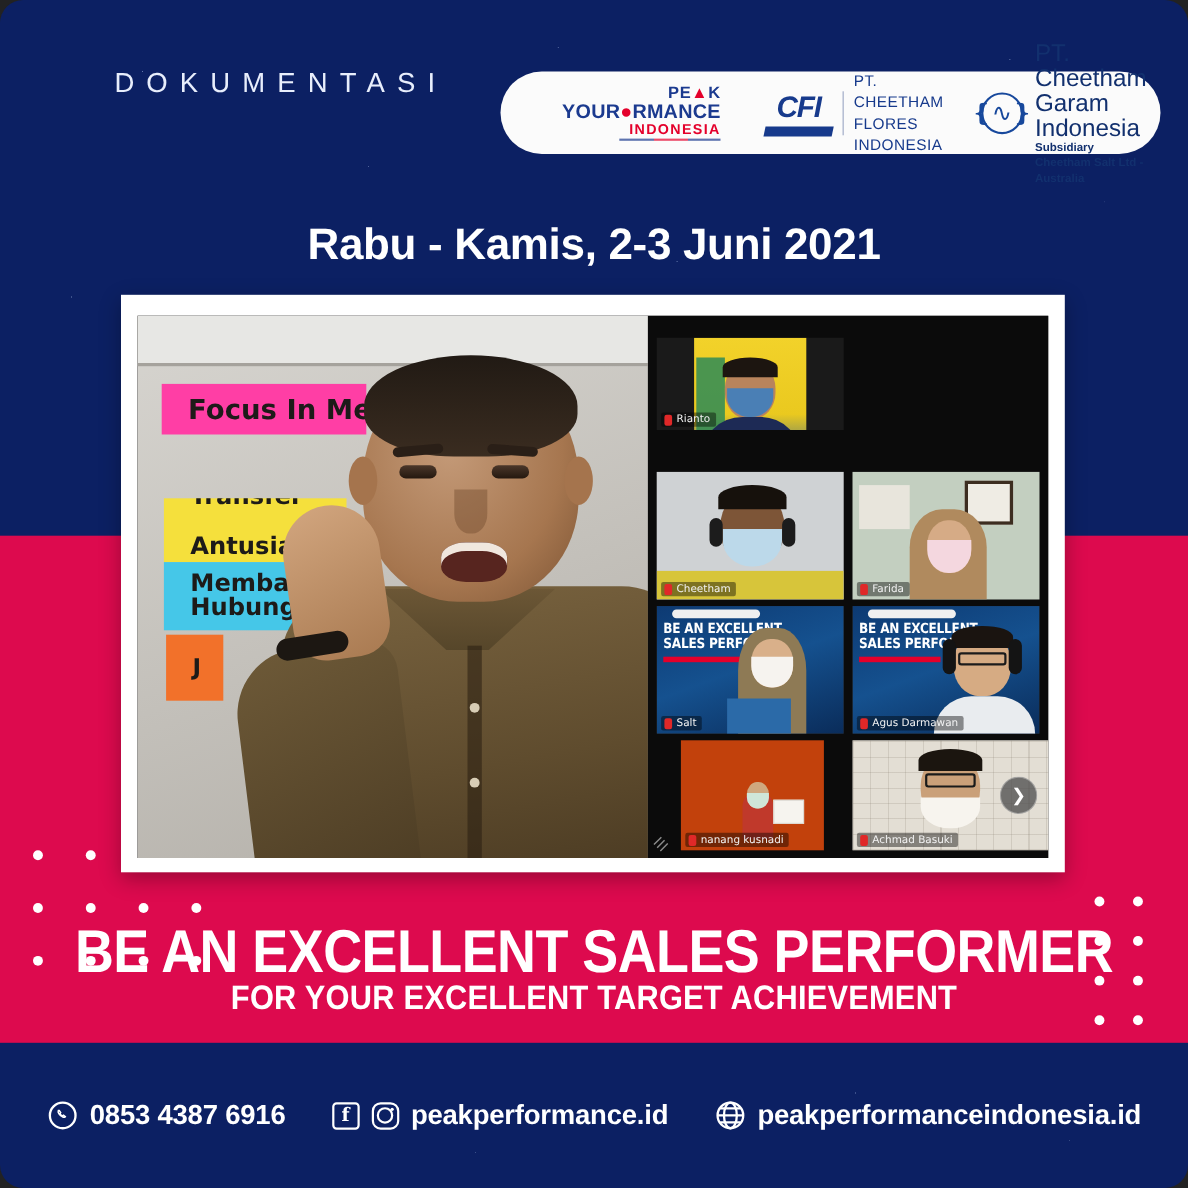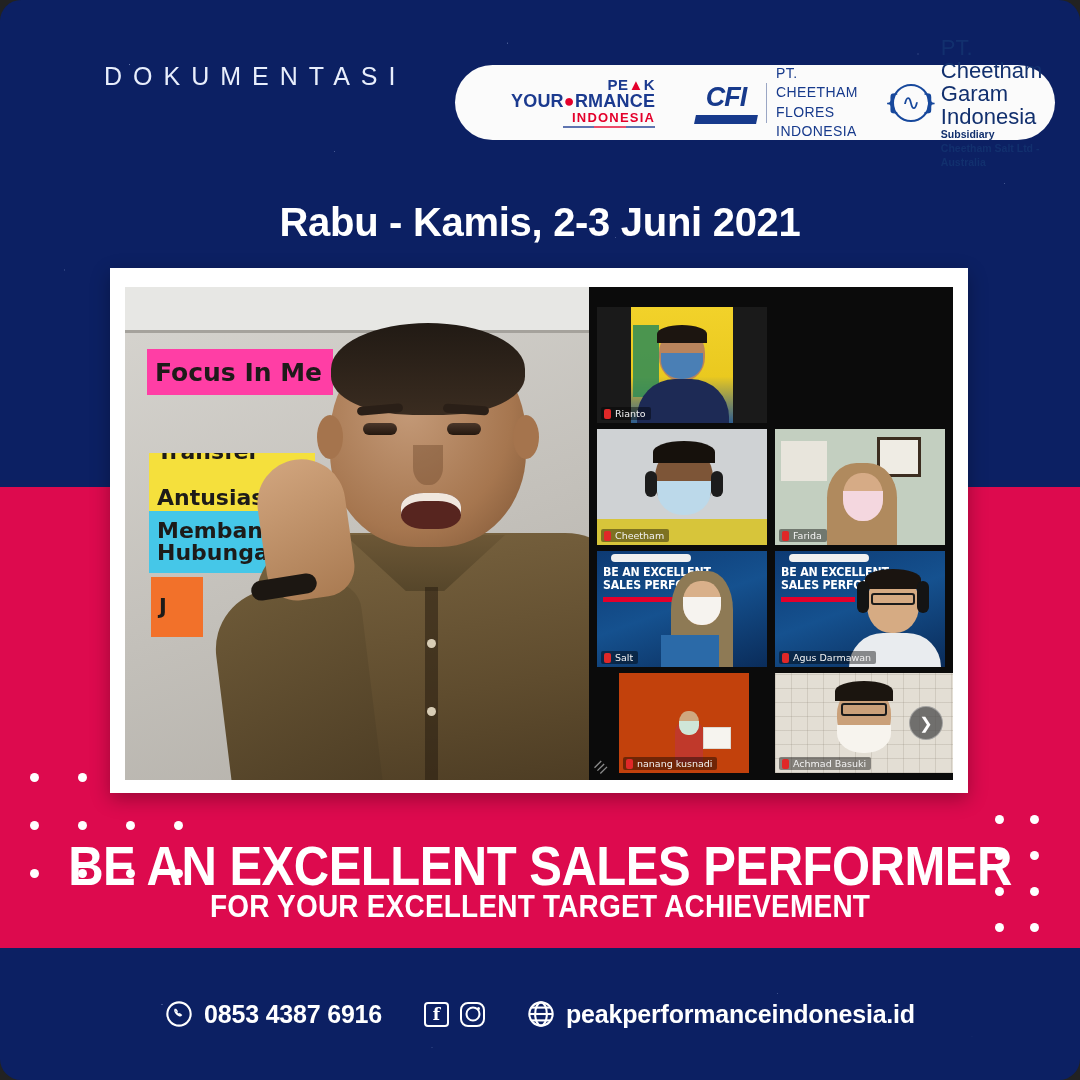--- a/index.html
+++ b/index.html
@@ -71,21 +71,21 @@
   
   .frame{position:absolute;left:110px;top:268px;width:858px;height:525px;background:#fff;
     box-shadow:0 6px 18px rgba(0,0,0,.30);}
   .photo{position:absolute;left:15px;top:19px;width:828px;height:493px;background:#111;overflow:hidden;display:flex;}
 
   
   .speaker{position:relative;width:464px;height:100%;background:#c9c6c0;overflow:hidden;}
   .sp-wall{position:absolute;inset:0;background:linear-gradient(160deg,#d7d5d0 0%,#c3c0ba 55%,#b2aea7 100%);}
   .sp-board{position:absolute;left:0;top:0;width:100%;height:46px;background:#e7e7e4;border-bottom:3px solid #a5a29c;}
   .note{position:absolute;font-family:"DejaVu Sans", sans-serif;font-weight:bold;color:#1d1b19;
-    display:flex;align-items:center;padding:2px 8px;overflow:hidden;white-space:nowrap;}
+    display:flex;align-items:center;padding:2px 24px;overflow:hidden;white-space:nowrap;}
   .n1{left:22px;top:62px;width:186px;height:46px;background:#ff3ea5;font-size:25px;}
   .n2{left:24px;top:166px;width:166px;height:58px;background:#f5e03c;font-size:22px;line-height:1.0;flex-direction:column;align-items:flex-start;justify-content:flex-end;gap:24px;}
   .n3{left:24px;top:224px;width:166px;height:62px;background:#45c7e8;font-size:22px;line-height:1.0;flex-direction:column;align-items:flex-start;justify-content:center;}
   .n4{left:26px;top:290px;width:52px;height:60px;background:#f2712a;font-size:21px;}
   .sp-head{position:absolute;left:205px;top:46px;width:196px;height:214px;border-radius:48% 48% 44% 44%;
     background:radial-gradient(ellipse at 40% 35%,#c49a78 0%,#a6764f 62%,#7c5434 100%);}
   .sp-hair{position:absolute;left:206px;top:36px;width:194px;height:92px;border-radius:50% 50% 42% 42%;
     background:linear-gradient(180deg,#211a14 0%,#3a2c20 100%);}
   .sp-ear{position:absolute;top:128px;width:26px;height:44px;border-radius:50%;background:#a5744d;}
   .sp-ear.l{left:192px;}
@@ -253,21 +253,21 @@
         <div class="sp-eye r"></div>
         <div class="sp-nose"></div>
         <div class="sp-mouth"></div>
         <div class="sp-arm"></div>
         <div class="sp-hand"></div>
         <div class="sp-wrist"></div>
       </div>
 
       <div class="gallery">
 
-        <div class="tile" style="left:8px;top:20px;width:170px;height:116px;background:#1a1a1a">
+        <div class="tile" style="left:8px;top:20px;width:170px;height:84px;background:#1a1a1a">
           <div style="position:absolute;left:34px;top:0;width:102px;height:116px;background:linear-gradient(180deg,#f2d22a 0%,#eac91f 60%,#2e5d8f 100%);"></div>
           <div style="position:absolute;left:36px;top:18px;width:26px;height:72px;background:#2e8b57;opacity:.85"></div>
           <div class="face" style="left:62px;top:22px;width:46px;height:52px;background:#b9845c"></div>
           <div style="position:absolute;left:60px;top:18px;width:50px;height:18px;border-radius:50% 50% 0 0;background:#1c1510"></div>
           <div class="mask" style="left:64px;top:46px;width:42px;height:26px;background:#4a7fb5"></div>
           <div class="torso" style="left:40px;top:72px;width:92px;height:48px;background:#1d2a55"></div>
           <div class="nm">
               <i class="micico"></i>
               <span>Rianto</span>
             </div>
@@ -377,20 +377,21 @@
             <circle cx="12" cy="12" r="10"></circle>
             <path d="M8.6 8.2c-.3.6-.2 1.6.5 2.6.8 1.2 1.9 2.1 3 2.5.8.3 1.5.2 1.9-.3l-1.4-1.1-.9.5c-.7-.4-1.4-1.1-1.8-1.9l.5-.8-1.1-1.5z" stroke-width="1.2"></path>
           </svg>
       </span>
       <span class="ftxt">0853 4387 6916</span>
     </div>
 
     <div class="fitem">
       <span class="fb">f</span>
       <span class="ig"></span>
+      <span class="ftxt">peakperformance.id</span>
     </div>
 
     <div class="fitem">
       <span class="ficon">
         <svg viewBox="0 0 24 24">
             <circle cx="12" cy="12" r="10"></circle>
             <ellipse cx="12" cy="12" rx="5" ry="10"></ellipse>
             <line x1="2" y1="12" x2="22" y2="12"></line>
             <line x1="4" y1="6.5" x2="20" y2="6.5"></line>
             <line x1="4" y1="17.5" x2="20" y2="17.5"></line>

